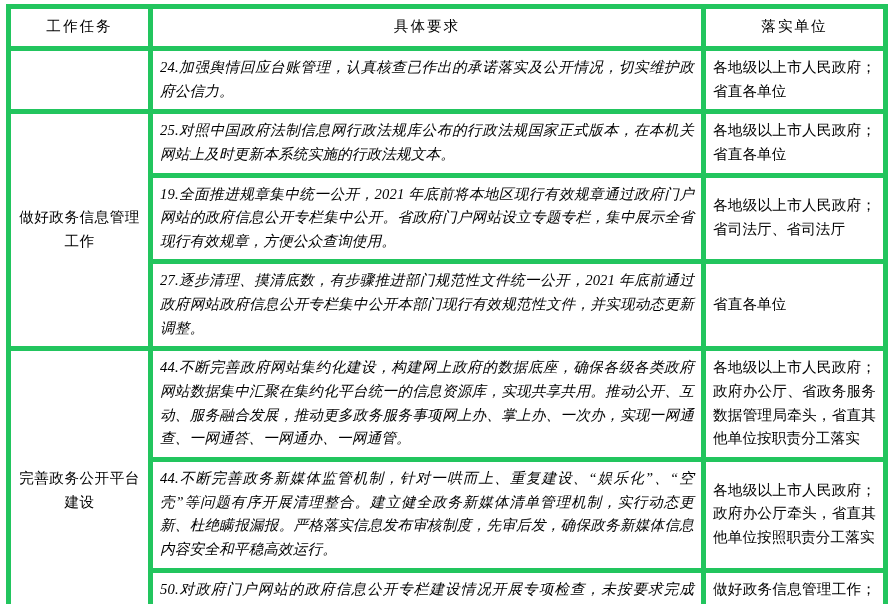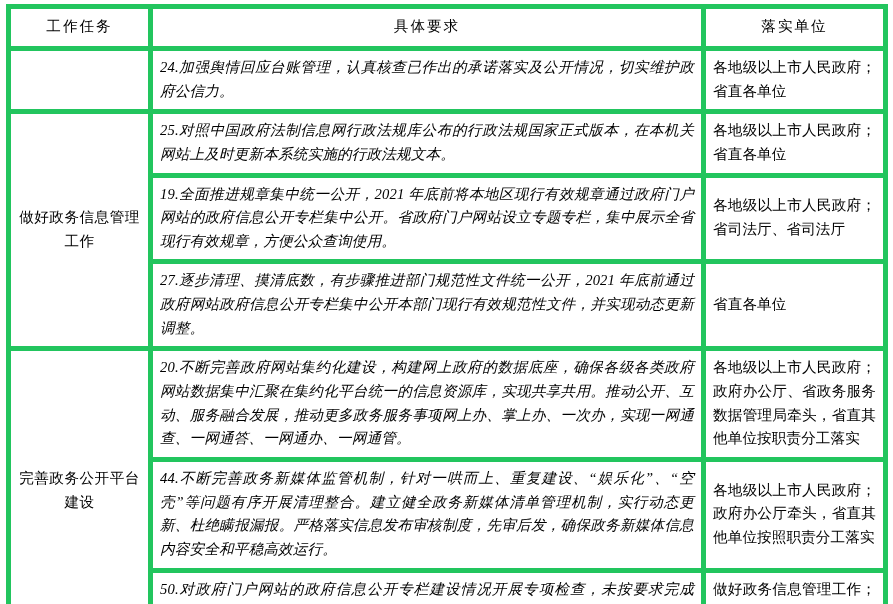--- a/index.html
+++ b/index.html
@@ -98,21 +98,21 @@
       <tr>
         <td class="col-req">19.全面推进规章集中统一公开，2021 年底前将本地区现行有效规章通过政府门户网站的政府信息公开专栏集中公开。省政府门户网站设立专题专栏，集中展示全省现行有效规章，方便公众查询使用。</td>
         <td class="col-unit mid-unit">各地级以上市人民政府；省司法厅、省司法厅</td>
       </tr>
       <tr>
         <td class="col-req">27.逐步清理、摸清底数，有步骤推进部门规范性文件统一公开，2021 年底前通过政府网站政府信息公开专栏集中公开本部门现行有效规范性文件，并实现动态更新调整。</td>
         <td class="col-unit mid-unit">省直各单位</td>
       </tr>
       <tr>
         <td class="col-task" rowspan="3">完善政务公开平台建设</td>
-        <td class="col-req">20.不断完善政府网站集约化建设，构建网上政府的数据底座，确保各级各类政府网站数据集中汇聚在集约化平台统一的信息资源库，实现共享共用。推动公开、互动、服务融合发展，推动更多政务服务事项网上办、掌上办、一次办，实现一网通查、一网通答、一网通办、一网通管。</td>
+        <td class="col-req">44.不断完善政府网站集约化建设，构建网上政府的数据底座，确保各级各类政府网站数据集中汇聚在集约化平台统一的信息资源库，实现共享共用。推动公开、互动、服务融合发展，推动更多政务服务事项网上办、掌上办、一次办，实现一网通查、一网通答、一网通办、一网通管。</td>
         <td class="col-unit mid-unit">各地级以上市人民政府；政府办公厅、省政务服务数据管理局牵头，省直其他单位按职责分工落实</td>
       </tr>
       <tr>
         <td class="col-req">44.不断完善政务新媒体监管机制，针对一哄而上、重复建设、“娱乐化”、“空壳”等问题有序开展清理整合。建立健全政务新媒体清单管理机制，实行动态更新、杜绝瞒报漏报。严格落实信息发布审核制度，先审后发，确保政务新媒体信息内容安全和平稳高效运行。</td>
         <td class="col-unit mid-unit">各地级以上市人民政府；政府办公厅牵头，省直其他单位按照职责分工落实</td>
       </tr>
       <tr>
         <td class="col-req">50.对政府门户网站的政府信息公开专栏建设情况开展专项检查，未按要求完成的，依据有关规定督促整改、通报批评。</td>
         <td class="col-unit mid-unit">做好政务信息管理工作；政府办公厅</td>
       </tr>

